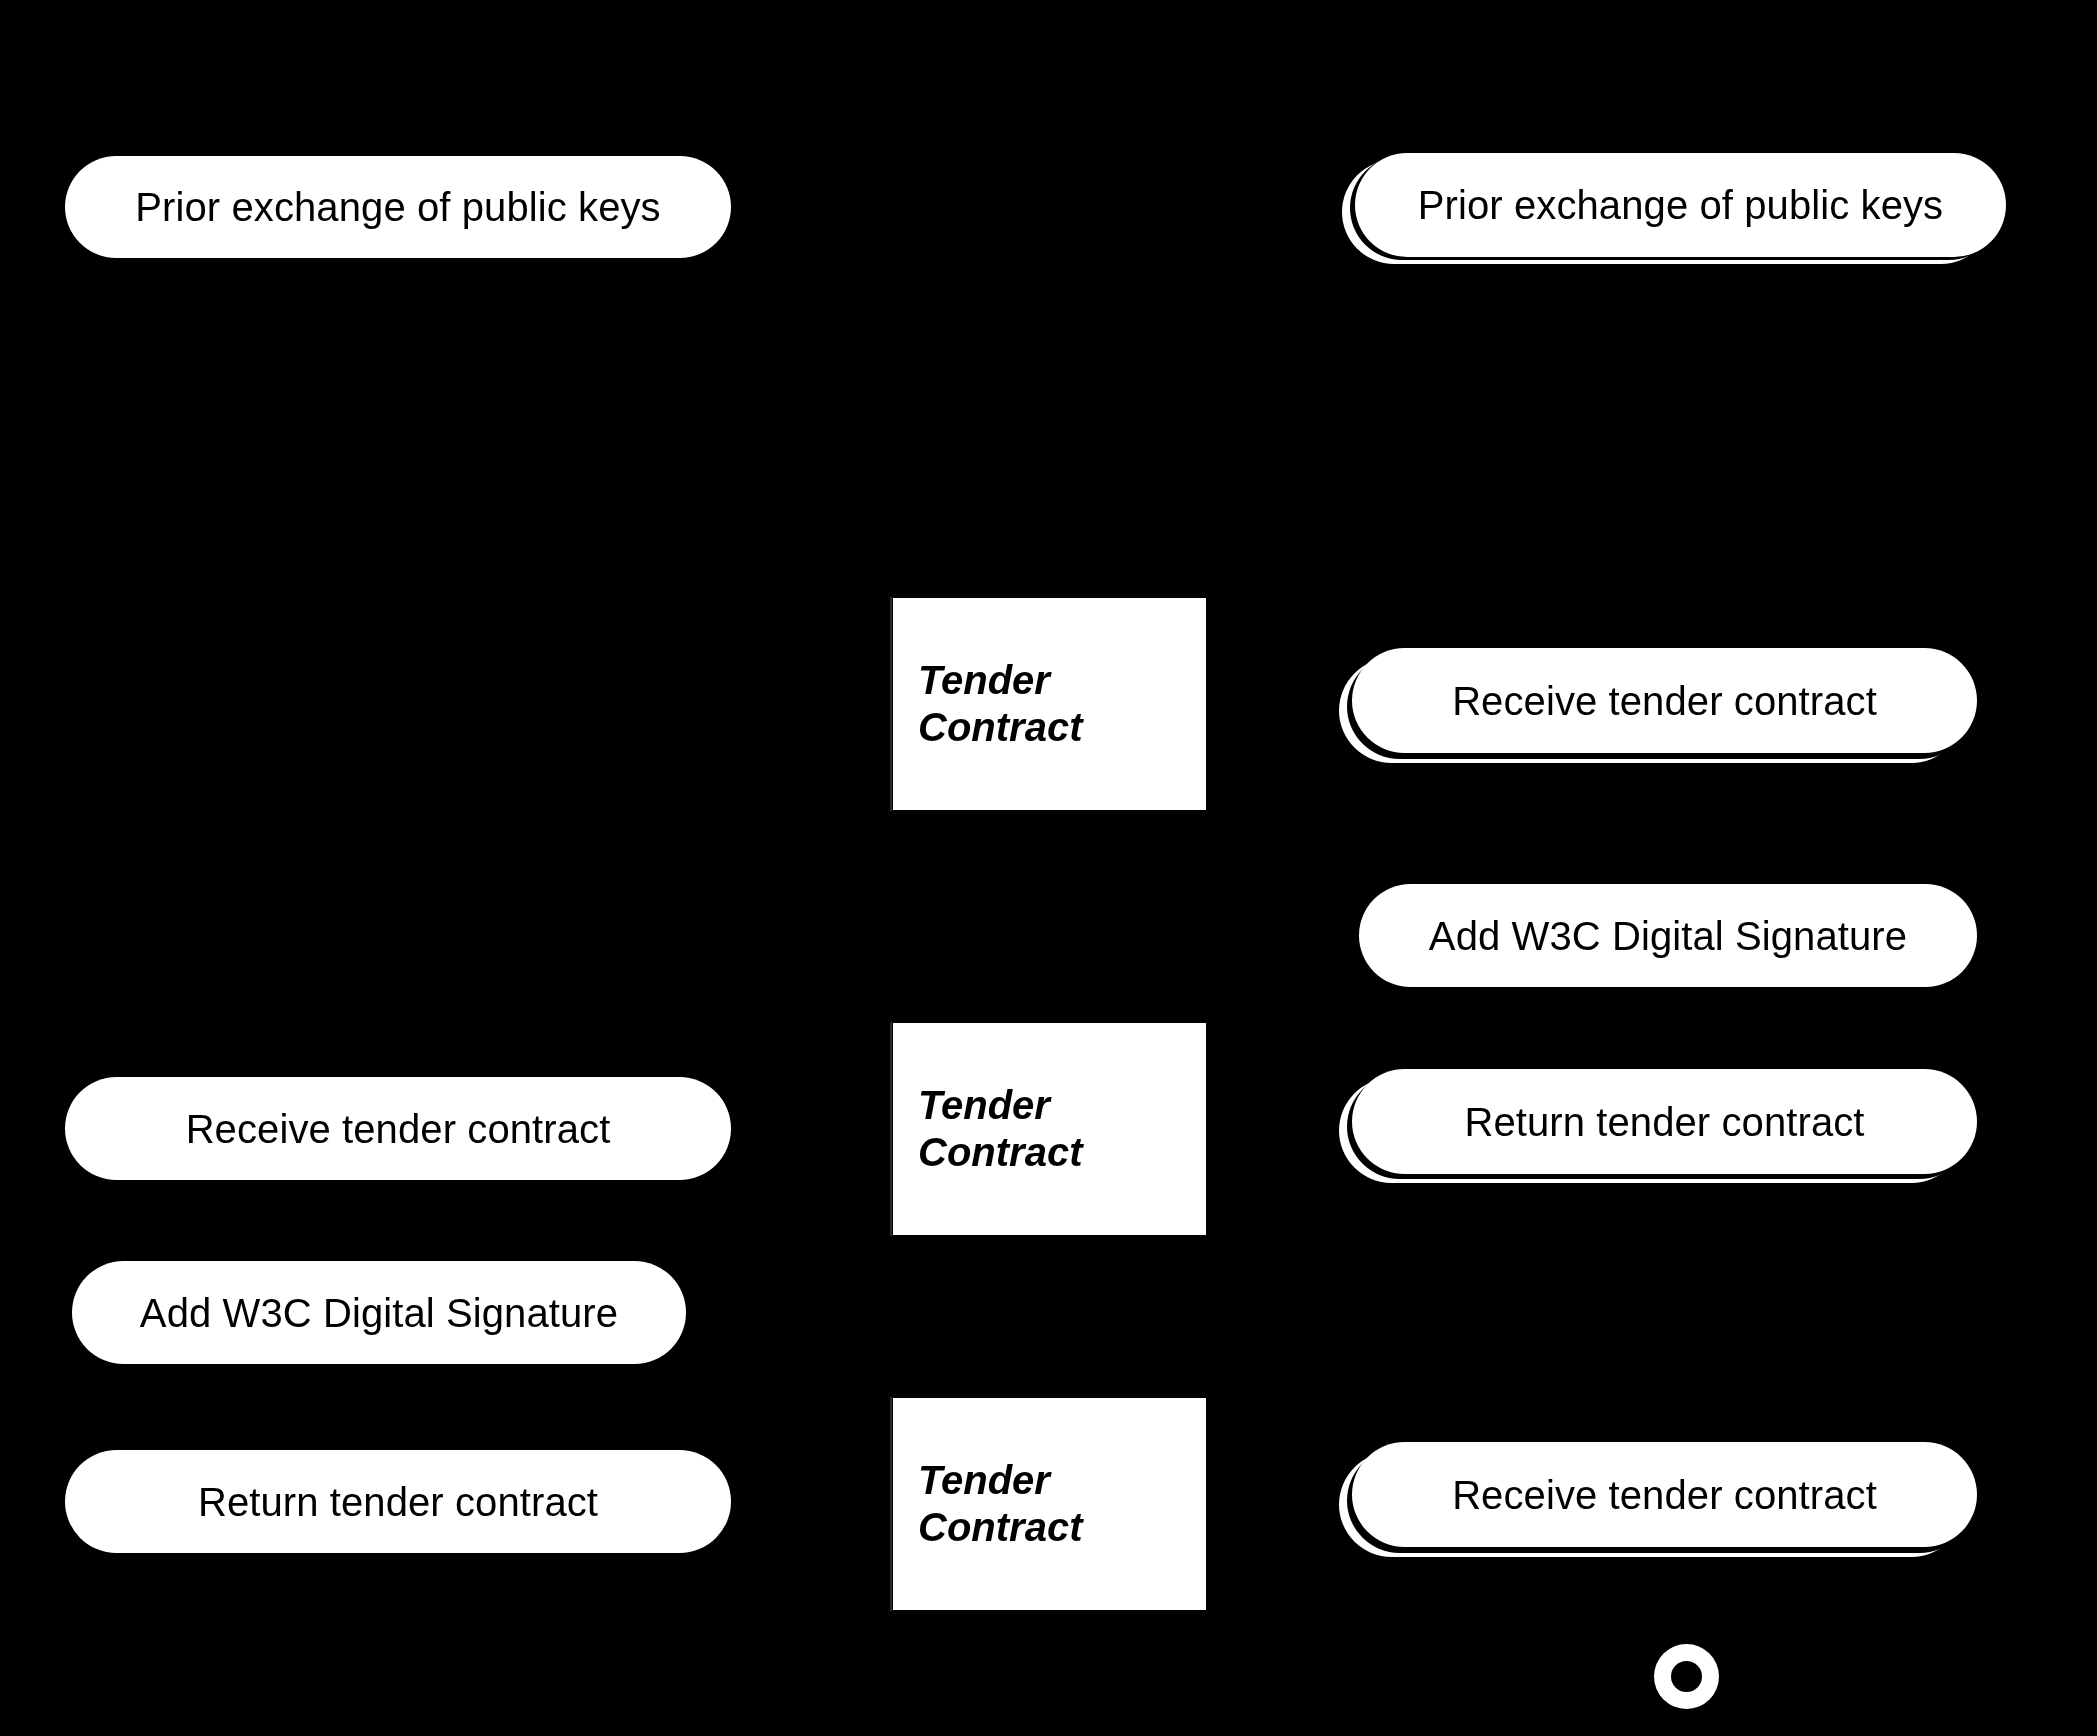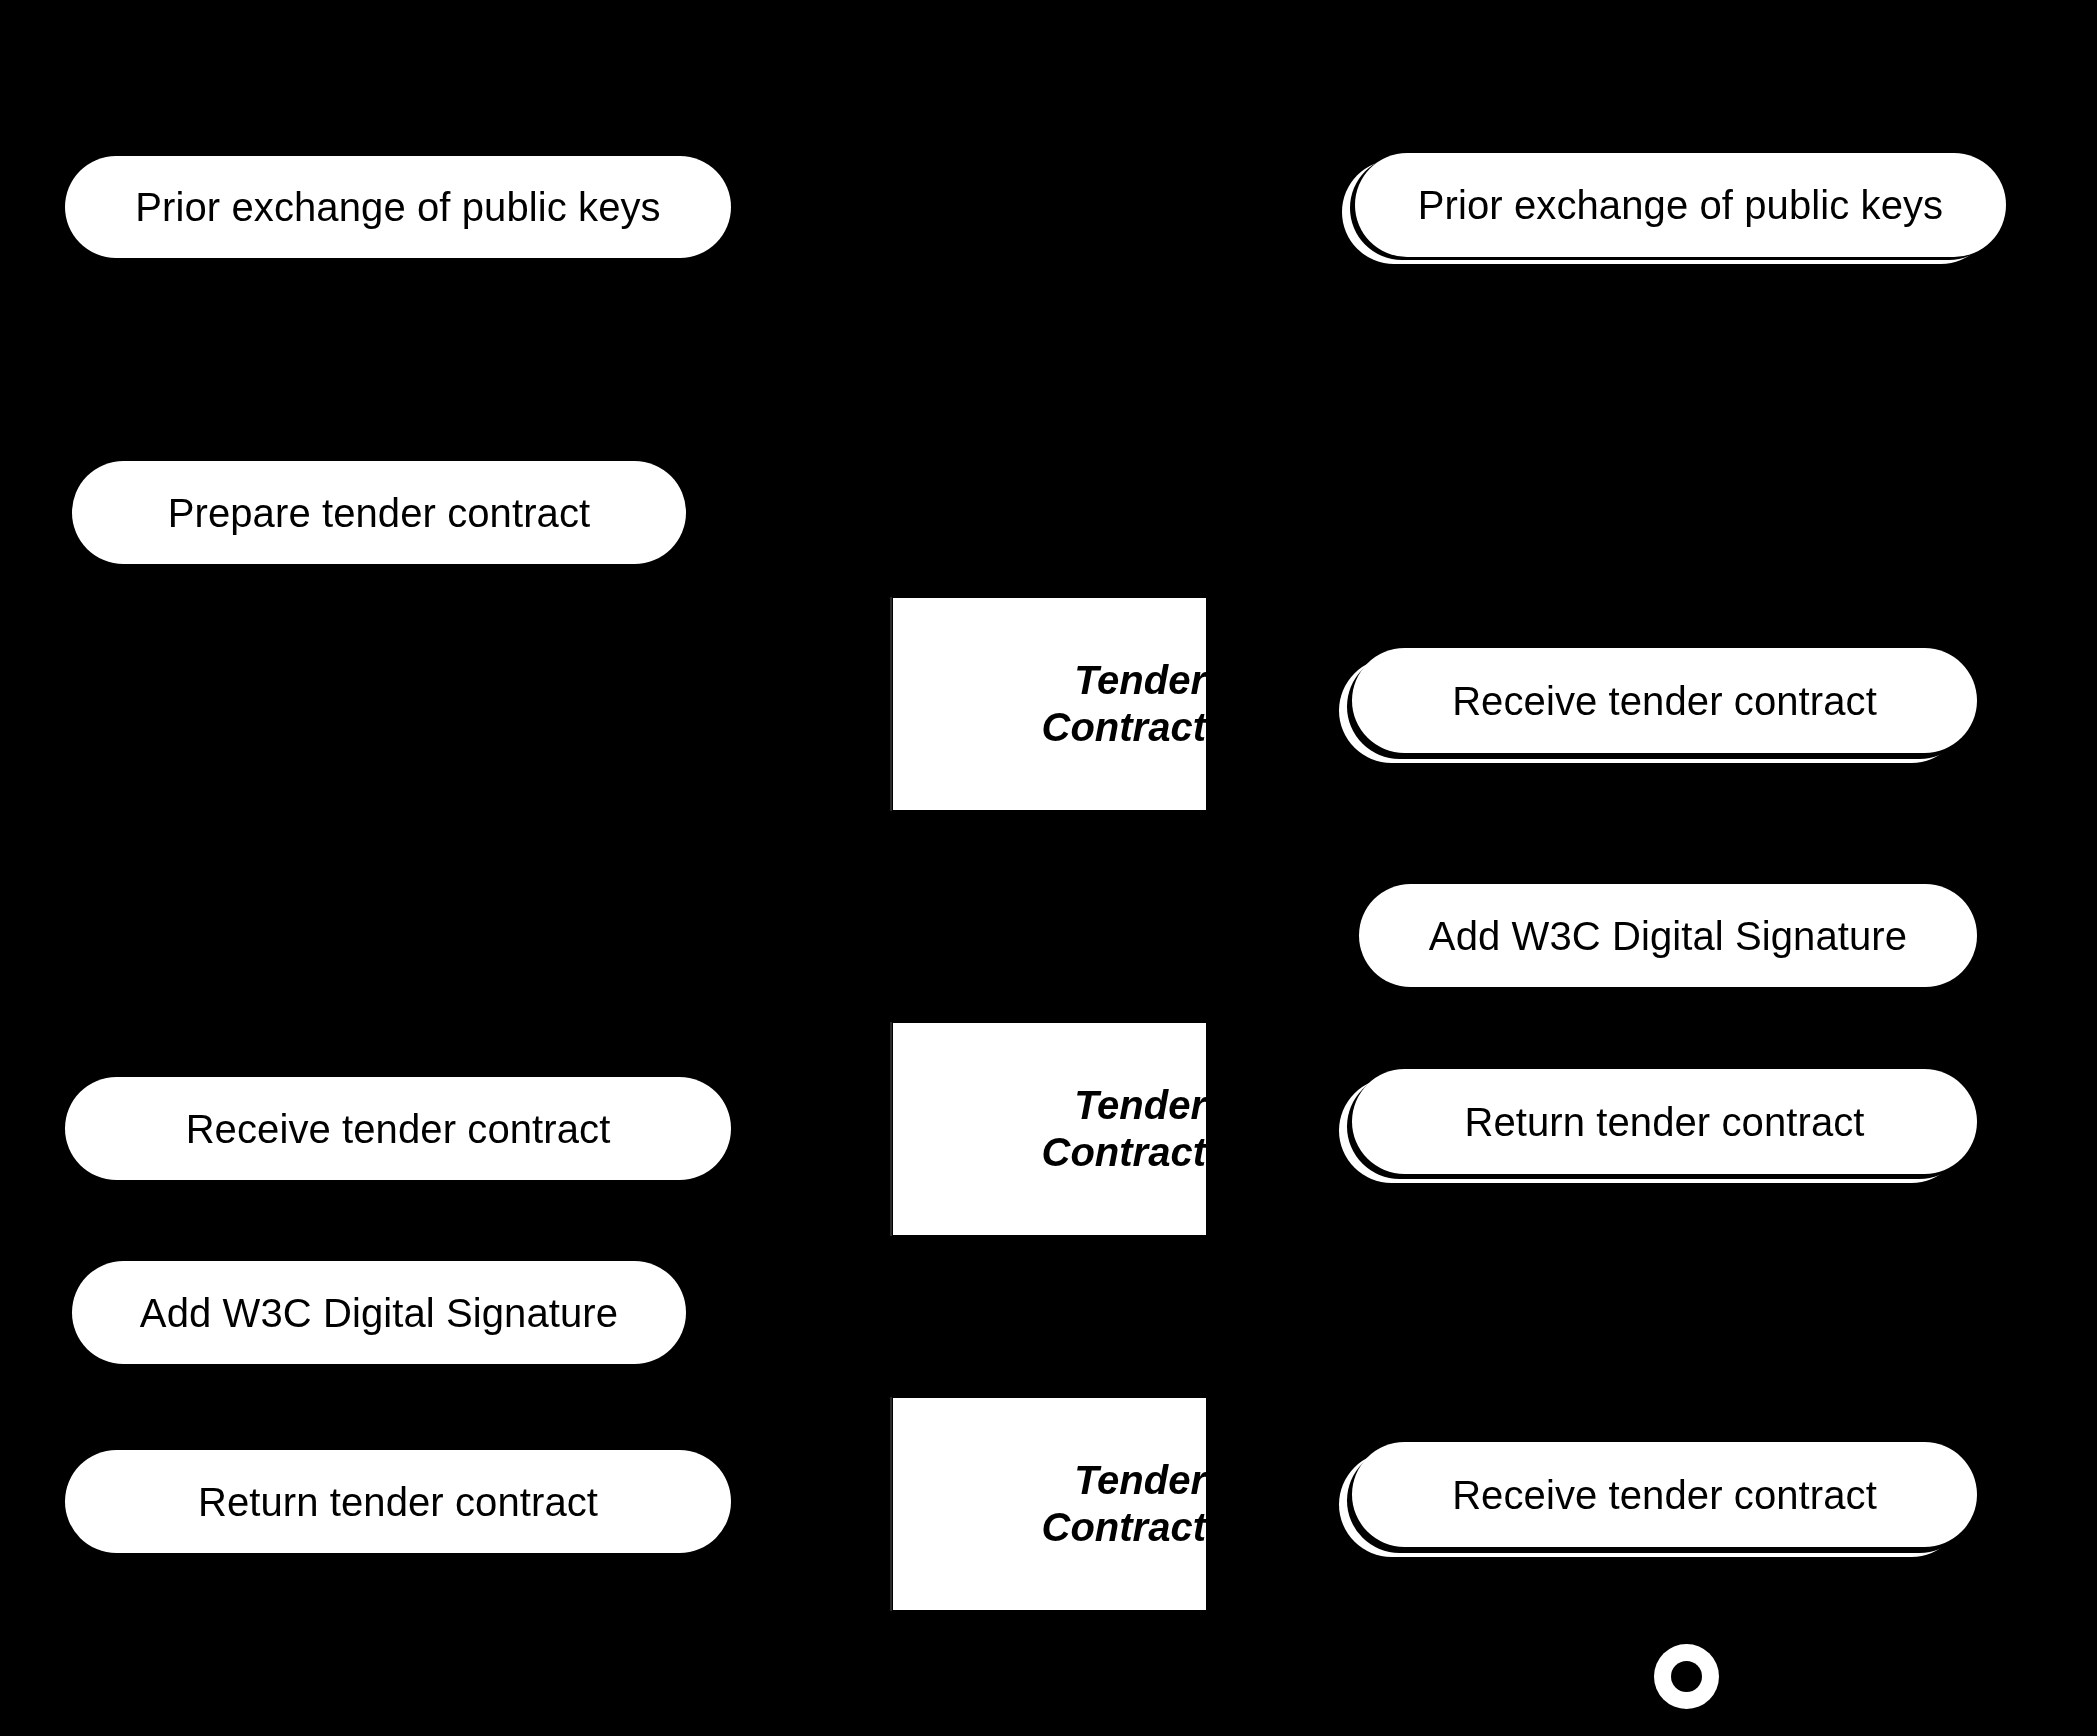--- a/index.html
+++ b/index.html
@@ -65,21 +65,20 @@
     justify-content: center;
     padding-left: 25px;
     z-index: 3;
   }
   .objbox .obj-line {
     font-weight: bold;
     font-style: italic;
     font-size: 40px;
     line-height: 1.18;
     color: #000000;
-    text-align: right;
   }
   
   .objbox::before {
     content: "";
     position: absolute;
     left: -2.6px;
     top: -1.3px;
     bottom: -1.3px;
     width: 2px;
     background: #2a2a2a;
@@ -102,23 +101,20 @@
 </style>
 </head>
 <body>
 
 <div id="canvas">
 
   <div class="pill" style="left:65px; top:144px; width:666px; height:102px;">
     <span class="pill-label">Prior exchange of public keys</span>
   </div>
 
-  <div class="pill" style="left:72px; top:449px; width:614px; height:103px;">
-    <span class="pill-label">Prepare tender contract</span>
-  </div>
 
 
   <div class="pill" style="left:65px; top:1065px; width:666px; height:103px;">
     <span class="pill-label">Receive tender contract</span>
   </div>
 
   <div class="pill" style="left:72px; top:1249px; width:614px; height:103px;">
     <span class="pill-label">Add W3C Digital Signature</span>
   </div>
 

